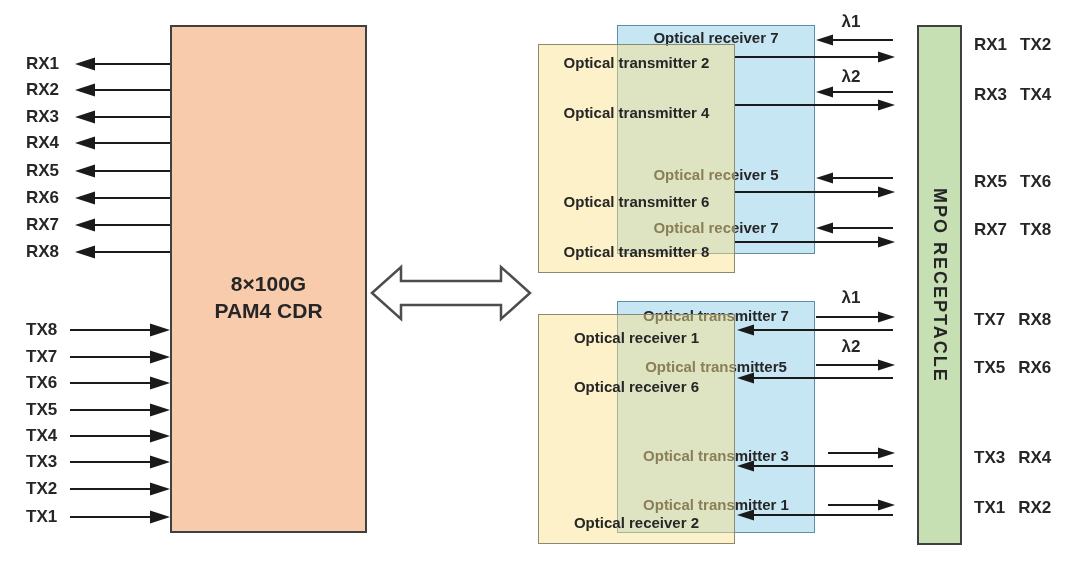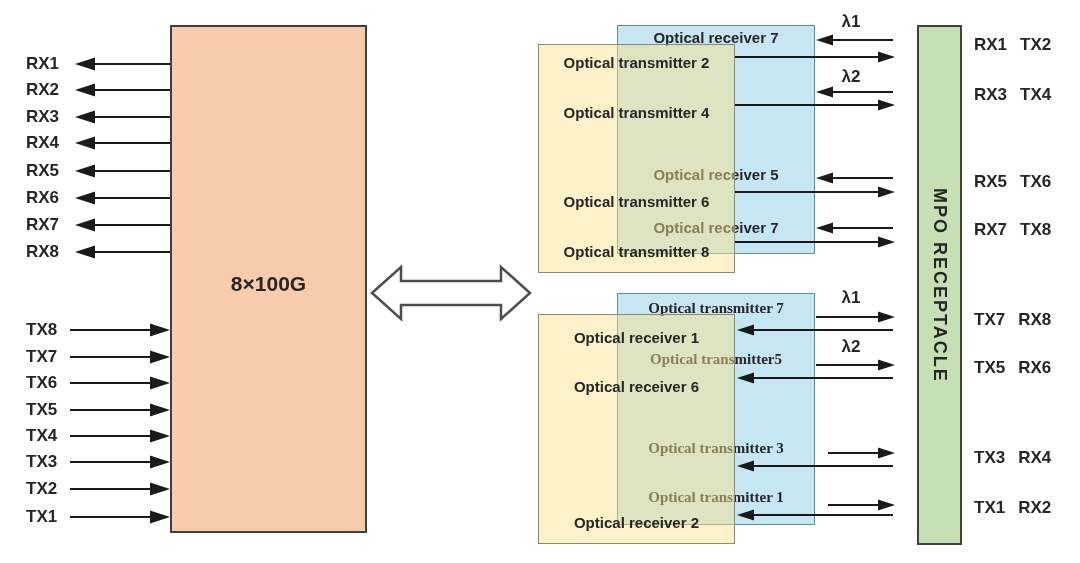--- a/index.html
+++ b/index.html
@@ -14,21 +14,21 @@
     background:#F8CBAD;border:2px solid #404040;z-index:1;
   }
   .cdr-label{
     position:absolute;left:0;top:243px;width:100%;
     text-align:center;font-size:21px;font-weight:bold;line-height:27px;
   }
   .blue-box{
     background:#C6E6F4;border:1px solid #5e8fa8;z-index:1;
   }
   .blue-top{left:617px;top:25px;width:198px;height:229px;}
-  .blue-bottom{left:617px;top:293px;width:198px;height:232px;font-family:Liberation Serif, serif;}
+  .blue-bottom{left:617px;top:301px;width:198px;height:232px;}
   .yellow-box{
     background:rgba(249,225,139,0.47);border:1px solid #8a8a72;z-index:2;
   }
   .yellow-top{left:538px;top:44px;width:197px;height:229px;}
   .yellow-bottom{left:538px;top:314px;width:197px;height:230px;}
   .row-label{
     position:absolute;left:0;width:100%;height:20px;
     text-align:center;font-size:15px;font-weight:bold;line-height:20px;
     white-space:nowrap;
   }
@@ -59,20 +59,21 @@
   }
 </style>
 </head>
 <body>
 
 <div class="canvas">
 
   <div class="box cdr-box">
     <div class="cdr-label">
       <div>8×100G</div>
+      <div>PAM4 CDR</div>
     </div>
   </div>
 
   <span class="side-label" style="left:26px;top:54px">RX1</span>
   <span class="side-label" style="left:26px;top:80px">RX2</span>
   <span class="side-label" style="left:26px;top:107px">RX3</span>
   <span class="side-label" style="left:26px;top:133px">RX4</span>
   <span class="side-label" style="left:26px;top:161px">RX5</span>
   <span class="side-label" style="left:26px;top:188px">RX6</span>
   <span class="side-label" style="left:26px;top:215px">RX7</span>

